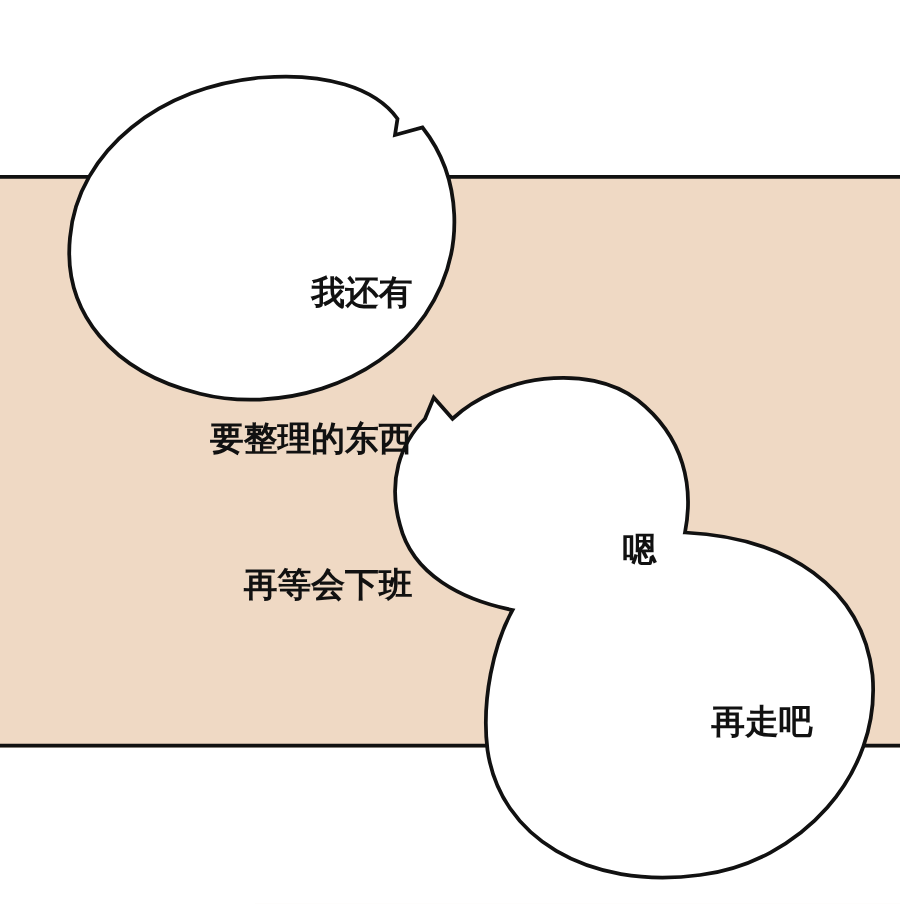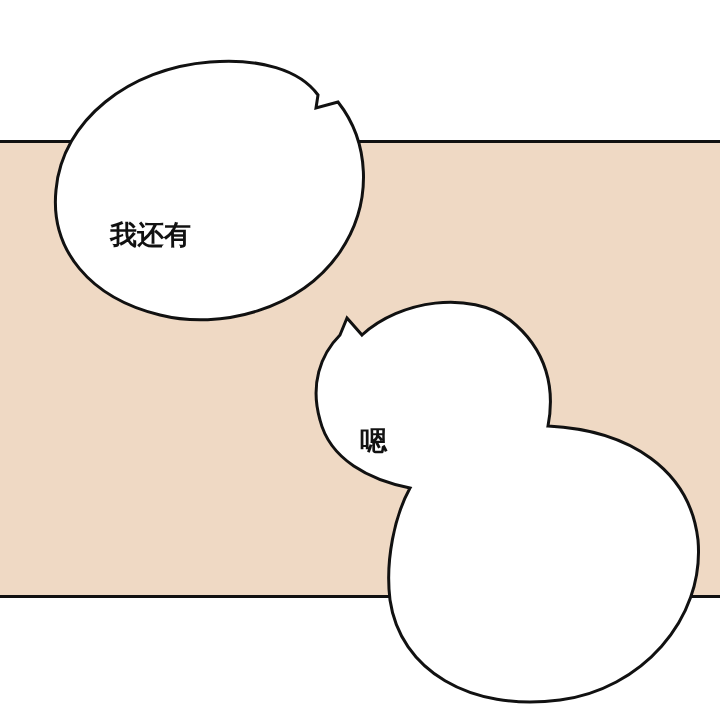--- a/index.html
+++ b/index.html
@@ -1,36 +1,39 @@
 <!DOCTYPE html>
 <html><head>
 <meta charset="utf-8">
 <style>
 html,body{margin:0;padding:0;background:#fff;}
 body{width:720px;height:723px;position:relative;overflow:hidden;}
 .panel{position:absolute;left:-4px;top:140px;width:730px;height:458px;border-top:3px solid #111;border-bottom:3px solid #111;box-sizing:border-box;}
 svg.bubbles{position:absolute;left:0;top:0;width:720px;height:723px;}
-.txt{position:absolute;font-family:"DejaVu Sans",sans-serif;font-weight:bold;color:#111;font-size:27px;line-height:39px;text-align:left;white-space:pre;}
+.txt{position:absolute;font-family:"DejaVu Sans",sans-serif;font-weight:bold;color:#111;font-size:27px;line-height:39px;text-align:right;white-space:pre;}
 </style>
 </head>
 <body>
 
 <div class="panel" style="background:#efd9c4;"></div>
 
 <svg class="bubbles" viewBox="0 0 720 723">
 
   <path d="M318,95 L316,108 L338,102 C368,140 375,200 340,252 C300,310 220,330 160,315 C90,298 50,250 56,190 C62,120 130,68 210,62 C260,58 300,70 318,95 Z" fill="#fff" stroke="#111" stroke-width="3"></path>
 
   <path d="M347,318 L362,335 C400,300 470,290 510,320 C548,350 555,390 548,426 C630,430 690,470 698,540 C705,620 640,690 560,700 C470,712 400,670 390,600 C385,560 395,515 410,488 C370,480 330,460 320,420 C310,385 320,355 340,335 Z" fill="#fff" stroke="#111" stroke-width="3"></path>
 </svg>
 
 <div class="txt" style="left:110px;top:137px;width:220px;">
   <div>我还有</div>
+  <div>要整理的东西</div>
+  <div>再等会下班</div>
 </div>
 
 <div class="txt" style="left:360px;top:343px;width:165px;">
   <div>嗯</div>
 </div>
 
 <div class="txt" style="left:420px;top:480px;width:230px;">
+  <div>再走吧</div>
   
   
 </div>
 
 </body></html>

